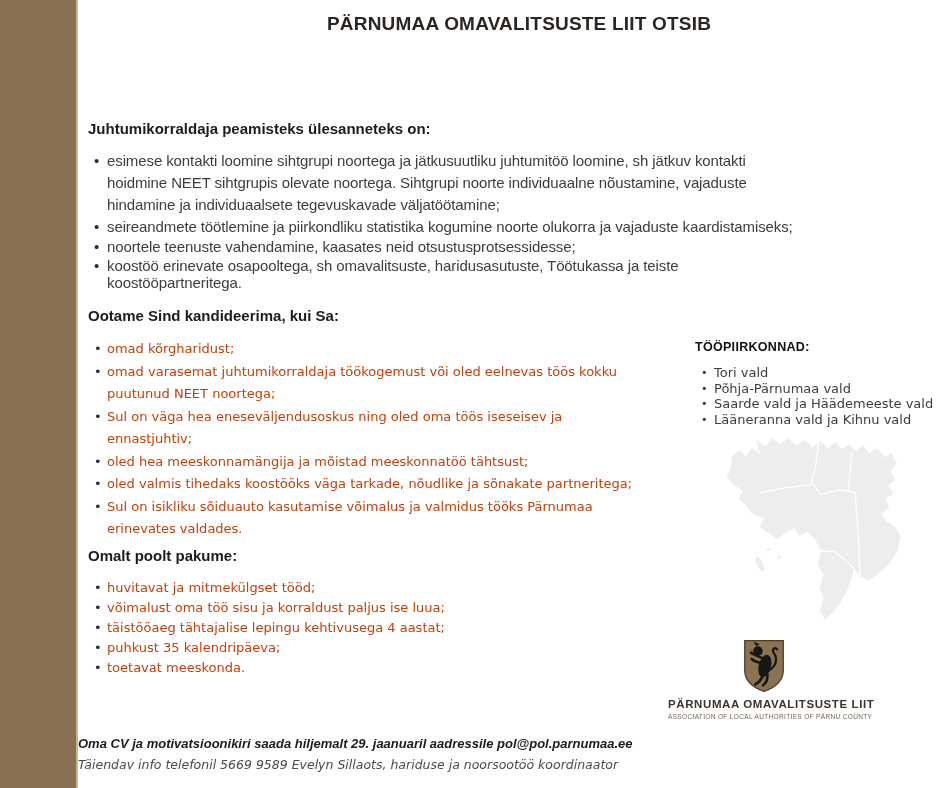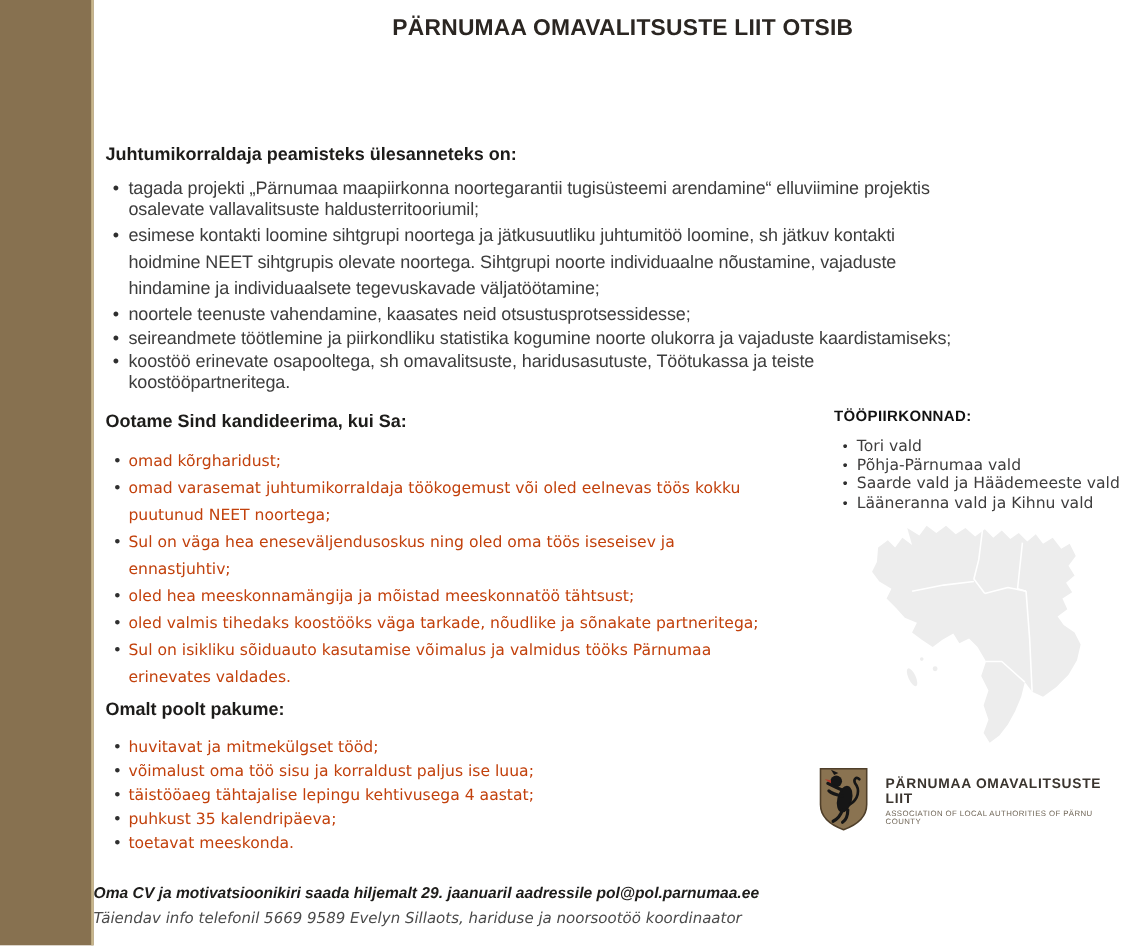--- a/index.html
+++ b/index.html
@@ -42,21 +42,21 @@
   .list3 { margin-top:14px; } .list3 li { line-height:20px; }
 
   .rightcol { position:absolute; left:617px; top:340px; width:250px; }
   .work-heading { font-size:12.5px; font-weight:bold; color:#111; letter-spacing:.3px; margin:0; }
   .work-list { margin-top:11px; font-family:"DejaVu Sans",sans-serif; font-size:13px; color:#3e3d3d; }
   .work-list li { line-height:15.5px; white-space:normal; }
   .work-list li::before { font-size:11px; }
 
   .map-wrap { position:absolute; left:622px; top:432px; width:205px; height:192px; }
 
-  .logo { position:absolute; left:604px; top:638px; display:flex; align-items:center; }
+  .logo { position:absolute; left:576px; top:638px; display:flex; align-items:center;flex-direction:column; }
   .logo-text { margin-left:14px; }
   .logo-title { font-size:11.5px; font-weight:bold; color:#3a342e; letter-spacing:.6px; }
   .logo-sub { font-size:6.5px; color:#6e6455; letter-spacing:.35px; margin-top:3px; }
 
   .footer { position:absolute; left:0; right:10px; bottom:16px; text-align:left;font-style:italic; }
   .footer-main { font-size:13px; font-weight:bold; color:#1d1c1a; }
   .footer-sub { font-size:13px; color:#4a4a4a; margin-top:6px; font-family:"DejaVu Sans",sans-serif; font-size:12.5px; }
 </style>
 </head>
 <body>
@@ -66,27 +66,25 @@
 <div class="content">
 
   <div class="header">
     <div class="eyebrow">PÄRNUMAA OMAVALITSUSTE LIIT OTSIB</div>
   </div>
 
   <div class="leftcol">
 
     <h3 class="sec-heading">Juhtumikorraldaja peamisteks ülesanneteks on:</h3>
     <ul class="list1">
-      <li>tagada projekti „Pärnumaa maapiirkonna noortegarantii tugisüsteemi arendamine“ elluviimine projektis
-osalevate vallavalitsuste haldusterritooriumil;</li>
       <li class="loose">esimese kontakti loomine sihtgrupi noortega ja jätkusuutliku juhtumitöö loomine, sh jätkuv kontakti
 hoidmine NEET sihtgrupis olevate noortega. Sihtgrupi noorte individuaalne nõustamine, vajaduste
 hindamine ja individuaalsete tegevuskavade väljatöötamine;</li>
+      <li>seireandmete töötlemine ja piirkondliku statistika kogumine noorte olukorra ja vajaduste kaardistamiseks;</li>
       <li>noortele teenuste vahendamine, kaasates neid otsustusprotsessidesse;</li>
-      <li>seireandmete töötlemine ja piirkondliku statistika kogumine noorte olukorra ja vajaduste kaardistamiseks;</li>
       <li>koostöö erinevate osapooltega, sh omavalitsuste, haridusasutuste, Töötukassa ja teiste
 koostööpartneritega.</li>
     </ul>
 
     <h3 class="sec-heading h2">Ootame Sind kandideerima, kui Sa:</h3>
     <ul class="list2">
       <li>omad kõrgharidust;</li>
       <li>omad varasemat juhtumikorraldaja töökogemust või oled eelnevas töös kokku
 puutunud NEET noortega;</li>
       <li>Sul on väga hea eneseväljendusoskus ning oled oma töös iseseisev ja

